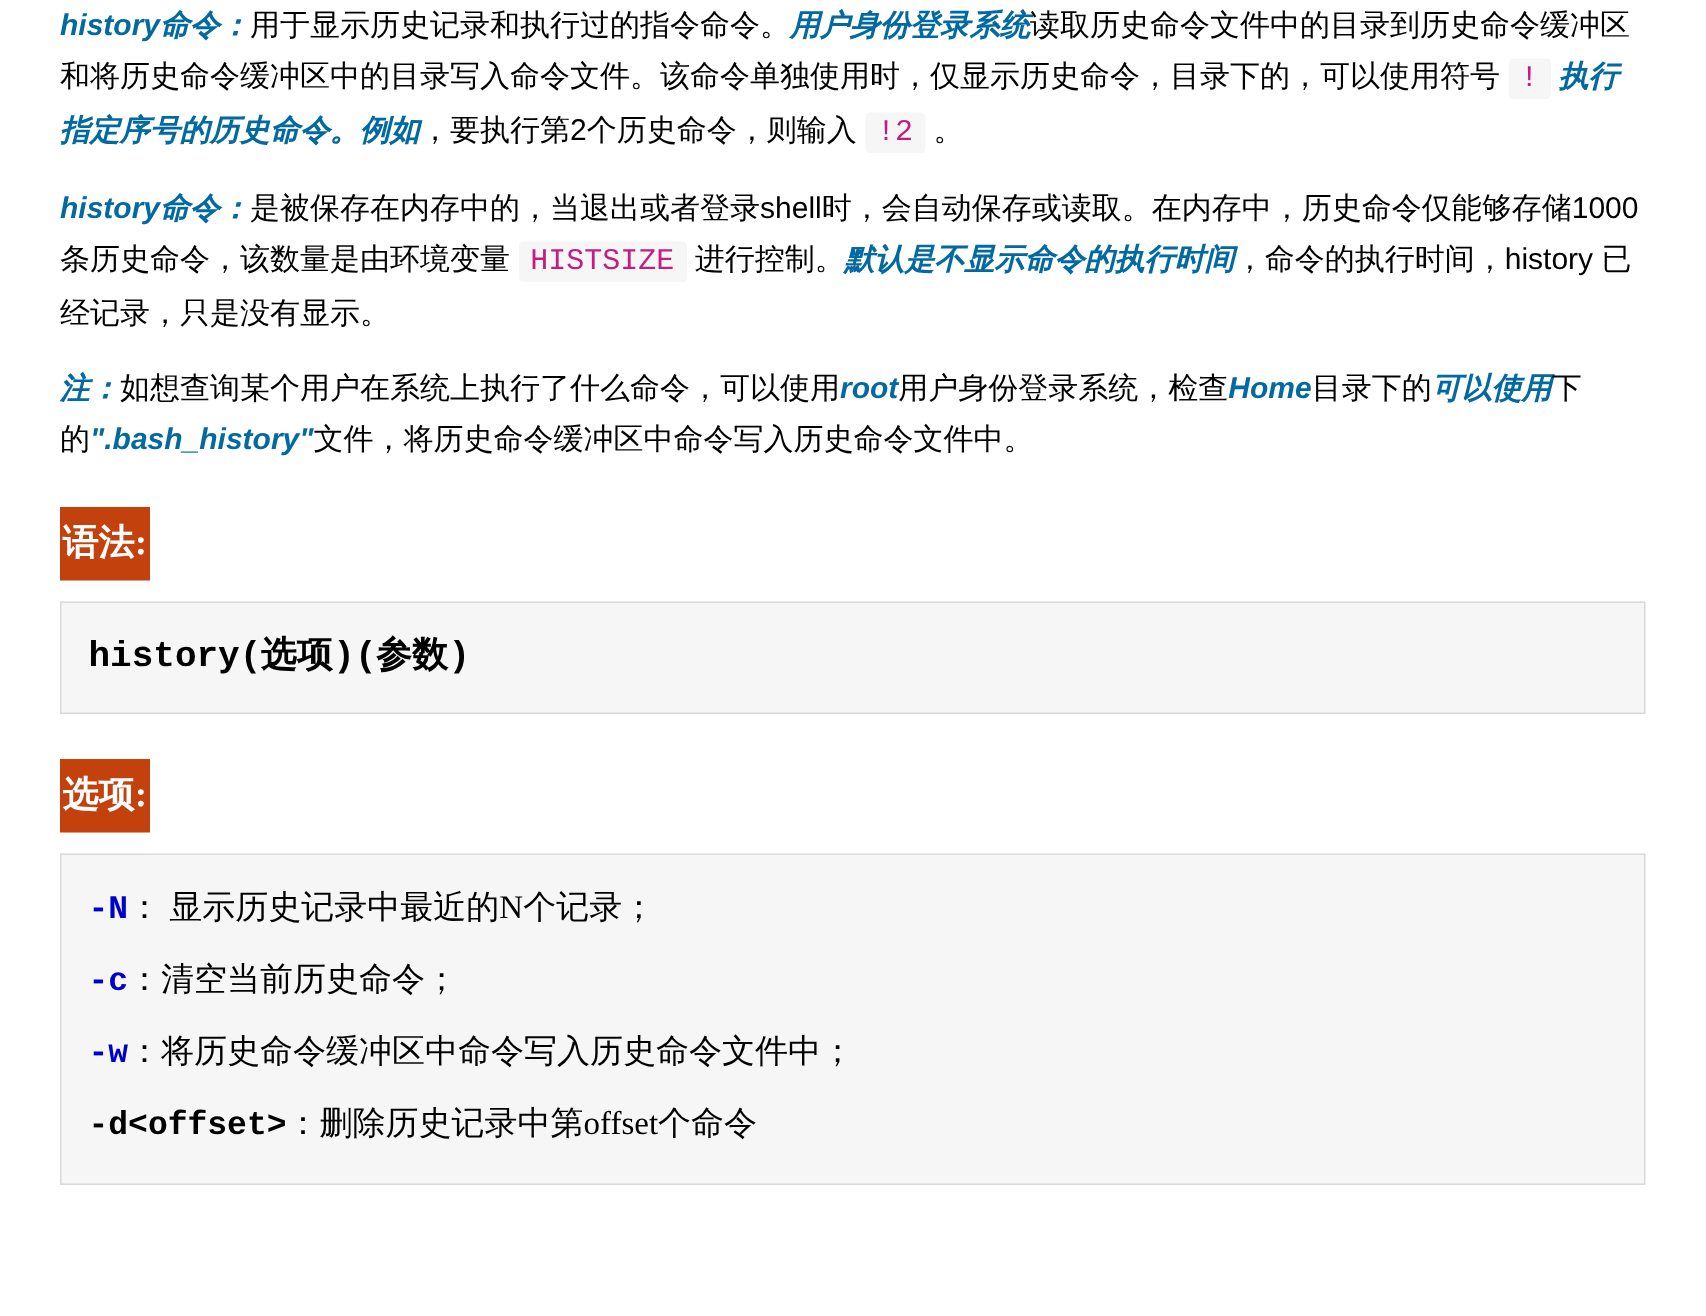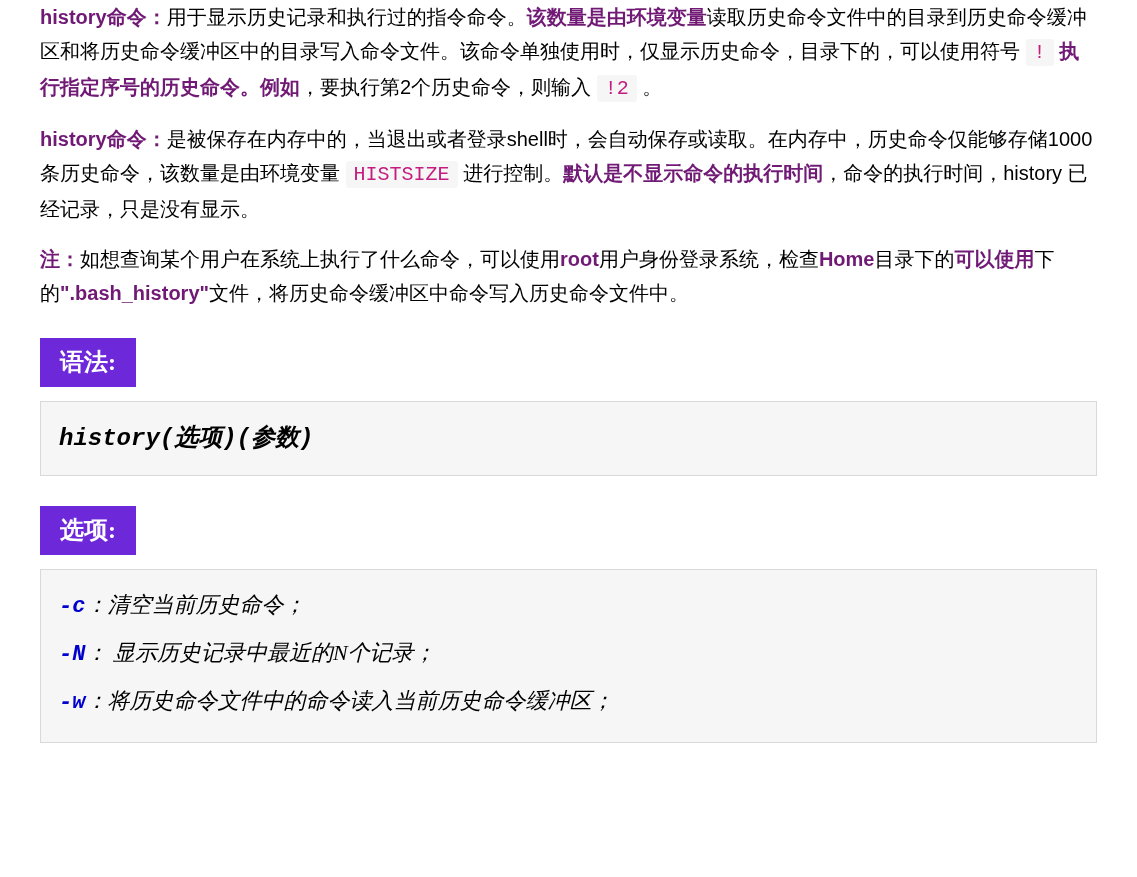--- a/index.html
+++ b/index.html
@@ -6,48 +6,47 @@
     body {
       font-family: "Microsoft YaHei", "PingFang SC", "Hiragino Sans GB", Arial, sans-serif;
       font-size: 20px;
       line-height: 1.7;
       background: #ffffff;
       padding: 0 40px;
       width: 1137px;
       color: #000000;
     }
     p { margin-bottom: 16px; }
-    .red { color: #701a75; font-weight: bold; }
+    .red { color: #0369a1; font-weight: bold; font-style: italic; }
     .inline-code {
       font-family: "Courier New", Consolas, monospace;
       background: #f6f6f6;
       color: #c41d7f;
       padding: 2px 8px;
       border-radius: 3px;
       font-size: 20px;
     }
     .section-header {
       display: inline-block;
-      background: #6d28d9;
+      background: #c2410c;
       color: #ffffff;
       font-size: 24px;
       font-weight: bold;
-      padding: 4px 20px;
+      padding: 4px 2px;
       margin: 12px 0 14px 0;
       font-family: "SimSun", "Songti SC", serif;
     }
     .codeblock {
       background: #f6f6f6;
       border: 1px solid #d9d9d9;
       padding: 14px 18px;
       margin-bottom: 18px;
       font-family: "Courier New", Consolas, monospace;
       font-size: 22px;
       line-height: 1.9;
-      font-style: italic;
     }
     .syntax-block {
       font-weight: bold;
       font-size: 24px;
     }
     .opt-flag {
       color: #0000cc;
       font-weight: bold;
       font-family: "Courier New", Consolas, monospace;
     }
@@ -61,40 +60,41 @@
     }
     .opt-row { margin-bottom: 4px; }
     .serif-mix { font-family: "SimSun", "Songti SC", serif; }
   </style>
 </head>
 <body>
 
 
 
 <p>
-  <span class="red">history命令：</span><span>用于显示历史记录和执行过的指令命令。</span><span class="red">该数量是由环境变量</span><span>读取历史命令文件中的目录到历史命令缓冲区和将历史命令缓冲区中的目录写入命令文件。该命令单独使用时，仅显示历史命令，目录下的，可以使用符号 </span><span class="inline-code">!</span><span class="red"> 执行指定序号的历史命令。</span><span class="red">例如</span><span>，要执行第2个历史命令，则输入 </span><span class="inline-code">!2</span><span> 。</span>
+  <span class="red">history命令：</span><span>用于显示历史记录和执行过的指令命令。</span><span class="red">用户身份登录系统</span><span>读取历史命令文件中的目录到历史命令缓冲区和将历史命令缓冲区中的目录写入命令文件。该命令单独使用时，仅显示历史命令，目录下的，可以使用符号 </span><span class="inline-code">!</span><span class="red"> 执行指定序号的历史命令。</span><span class="red">例如</span><span>，要执行第2个历史命令，则输入 </span><span class="inline-code">!2</span><span> 。</span>
 </p>
 
 <p>
   <span class="red">history命令：</span><span>是被保存在内存中的，当退出或者登录shell时，会自动保存或读取。在内存中，历史命令仅能够存储1000条历史命令，该数量是由环境变量 </span><span class="inline-code">HISTSIZE</span><span> 进行控制。</span><span class="red">默认是不显示命令的执行时间</span><span>，命令的执行时间，history 已经记录，只是没有显示。</span>
 </p>
 
 <p>
   <span class="red">注：</span><span>如想查询某个用户在系统上执行了什么命令，可以使用</span><span class="red">root</span><span>用户身份登录系统，检查</span><span class="red">Home</span><span>目录下的</span><span class="red">可以使用</span><span>下的</span><span class="red">".bash_history"</span><span>文件，将历史命令缓冲区中命令写入历史命令文件中。</span>
 </p>
 
 <div class="section-header">语法:</div>
 
 <div class="codeblock syntax-block">
   <span>history(选项)(参数)</span>
 </div>
 
 <div class="section-header">选项:</div>
 
 <div class="codeblock">
+  <div class="opt-row"><span class="opt-flag">-N</span><span class="serif-mix">：</span><span class="opt-desc"> 显示历史记录中最近的N个记录；</span></div>
   <div class="opt-row"><span class="opt-flag">-c</span><span class="serif-mix">：</span><span class="opt-desc">清空当前历史命令；</span></div>
-  <div class="opt-row"><span class="opt-flag">-N</span><span class="serif-mix">：</span><span class="opt-desc"> 显示历史记录中最近的N个记录；</span></div>
-  <div class="opt-row"><span class="opt-flag">-w</span><span class="serif-mix">：</span><span class="opt-desc">将历史命令文件中的命令读入当前历史命令缓冲区；</span></div>
+  <div class="opt-row"><span class="opt-flag">-w</span><span class="serif-mix">：</span><span class="opt-desc">将历史命令缓冲区中命令写入历史命令文件中；</span></div>
+  <div class="opt-row"><span class="opt-flag-black">-d&lt;offset&gt;</span><span class="serif-mix">：</span><span class="opt-desc">删除历史记录中第offset个命令</span></div>
   <div class="opt-row"></div>
 </div>
 
 
 
 
 </body></html>

